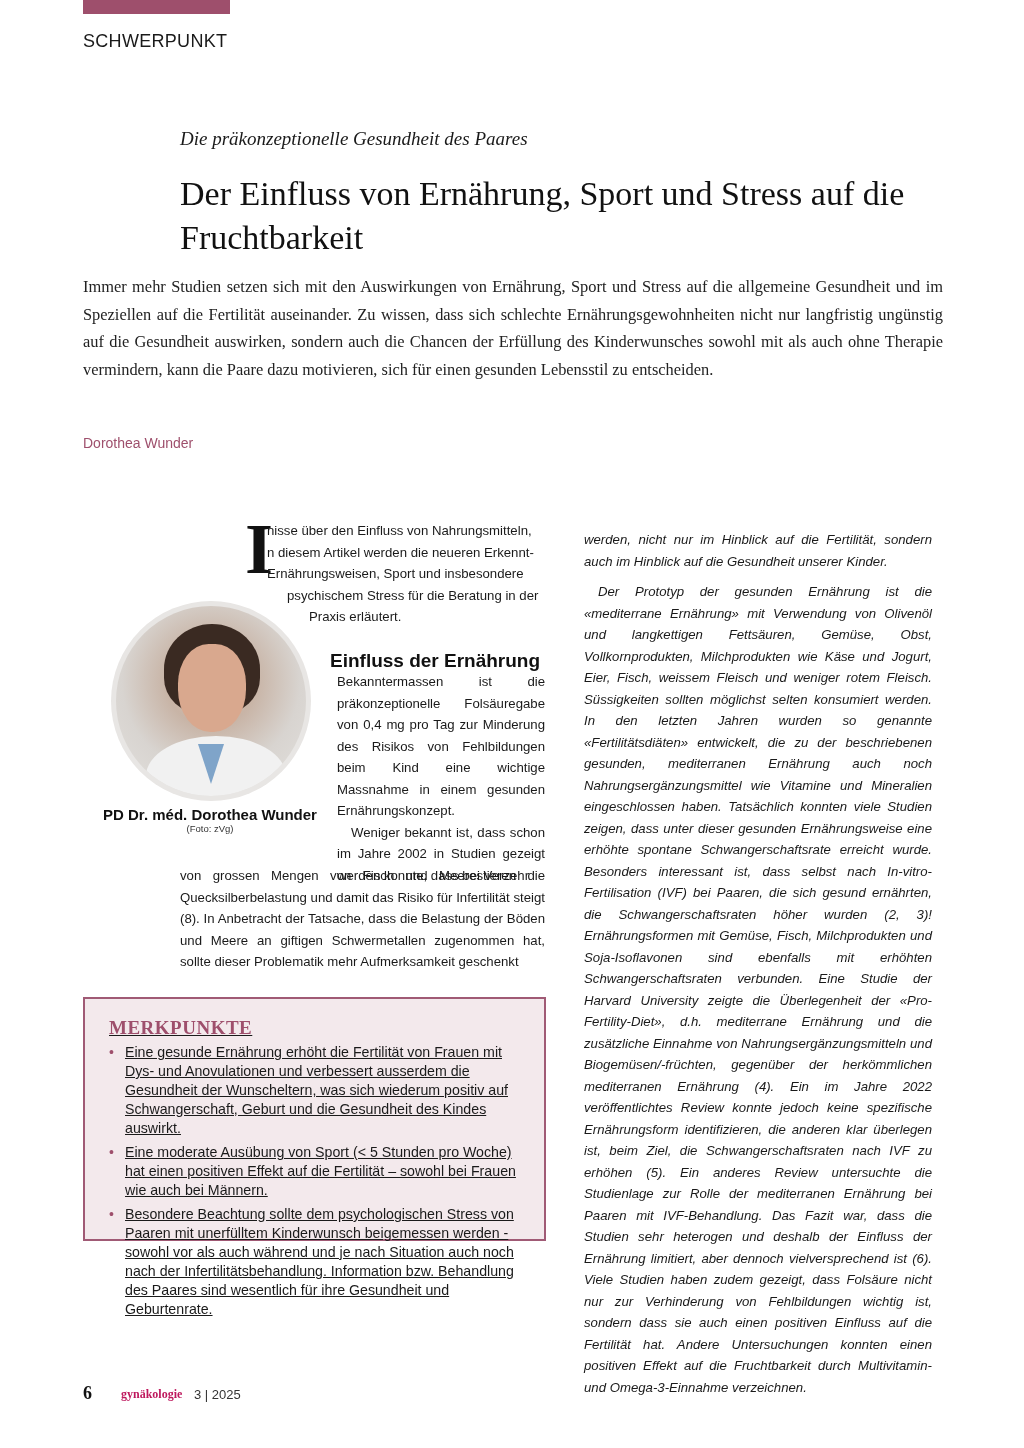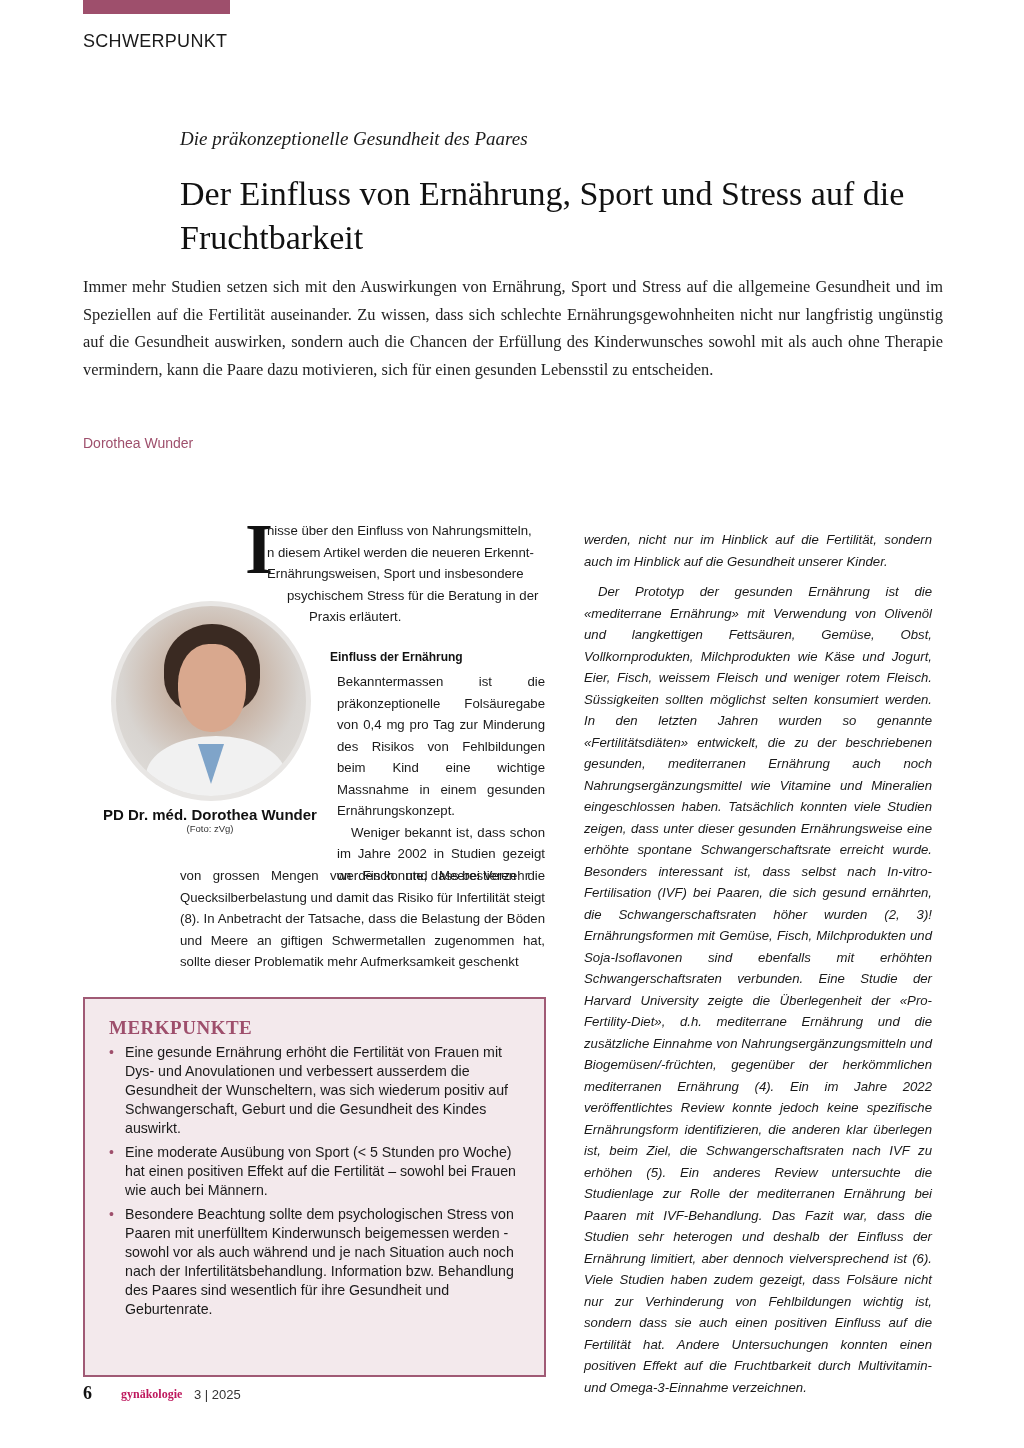--- a/index.html
+++ b/index.html
@@ -25,27 +25,27 @@
     .photo-wrap { position: absolute; left: 111px; top: 601px; width: 200px; height: 200px; border-radius: 50%; background: #e8e6e4; padding: 5px; }
     .photo { width: 190px; height: 190px; border-radius: 50%; overflow: hidden; background: radial-gradient(circle at 50% 40%, #d9c2b3 0%, #c8b4a6 30%, #d8d4d0 60%, #e4e2df 100%); position: relative; }
     .photo .hair { position: absolute; left: 48px; top: 18px; width: 96px; height: 90px; border-radius: 50% 50% 40% 40%; background: #3a2a22; }
     .photo .face { position: absolute; left: 62px; top: 38px; width: 68px; height: 88px; border-radius: 45% 45% 48% 48%; background: #d9a88e; }
     .photo .coat { position: absolute; left: 30px; top: 130px; width: 140px; height: 80px; border-radius: 50% 50% 0 0; background: #f1f1f1; }
     .photo .scrub { position: absolute; left: 82px; top: 138px; width: 26px; height: 40px; background: #7fa4c9; clip-path: polygon(0 0, 100% 0, 50% 100%); }
 
     .caption-name { position: absolute; left: 100px; top: 806px; width: 220px; text-align: center; font-family: "Liberation Sans", sans-serif; font-size: 15px; font-weight: bold; color: #111; }
     .caption-credit { position: absolute; left: 100px; top: 823px; width: 220px; text-align: center; font-family: "Liberation Sans", sans-serif; font-size: 9.5px; color: #333; }
 
-    .sub-heading { position: absolute; left: 330px; top: 650px; font-family: "Liberation Sans", sans-serif; font-weight: bold; font-size: 12px; color: #111; }
+    .sub-heading { position: absolute; left: 330px; top: 650px; font-family: "Liberation Sans", sans-serif; font-weight: bold; font-size: 19px; color: #111; }
     .narrow-col { position: absolute; left: 337px; top: 671px; width: 208px; }
     .wide-left { position: absolute; left: 180px; top: 865px; width: 365px; }
     .indent { text-indent: 14px; }
 
     
-    .merk-box { position: absolute; left: 83px; top: 997px; width: 463px; height: 380px; background: #f3e9ec; border: 2px solid #a05a75; padding: 18px 24px 0 24px; }
+    .merk-box { position: absolute; left: 83px; top: 997px; width: 463px; height: 244px; background: #f3e9ec; border: 2px solid #a05a75; padding: 18px 24px 0 24px; text-decoration: underline; }
     .merk-title { font-family: "Liberation Serif", serif; font-weight: bold; font-size: 19px; color: #9e4f6c; letter-spacing: 0.5px; margin-bottom: 4px; }
     .merk-list { list-style: none; }
     .merk-item { position: relative; padding-left: 16px; font-family: "Liberation Sans", sans-serif; font-size: 14.2px; line-height: 19px; color: #1a1a1a; margin-bottom: 5px; }
     .merk-bullet { position: absolute; left: 0; top: 0; color: #9e4f6c; font-size: 14px; }
 
     
     .right-col { position: absolute; left: 575px; top: 520px; width: 366px; }
     .right-col p { margin: 9px; font-style: italic; }
 
     .footer-page { position: absolute; left: 83px; top: 1383px; font-family: "Liberation Serif", serif; font-weight: bold; font-size: 18px; color: #111; }

